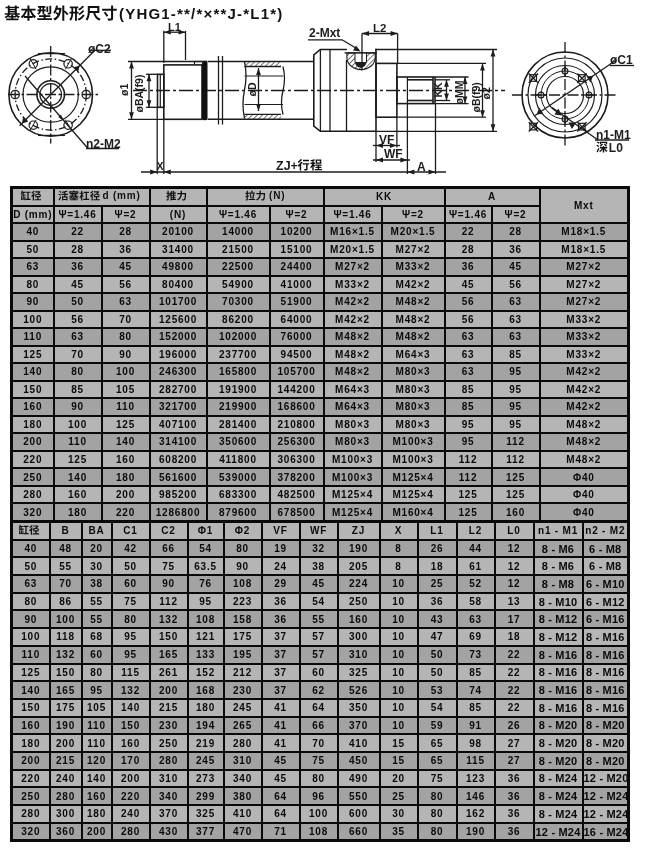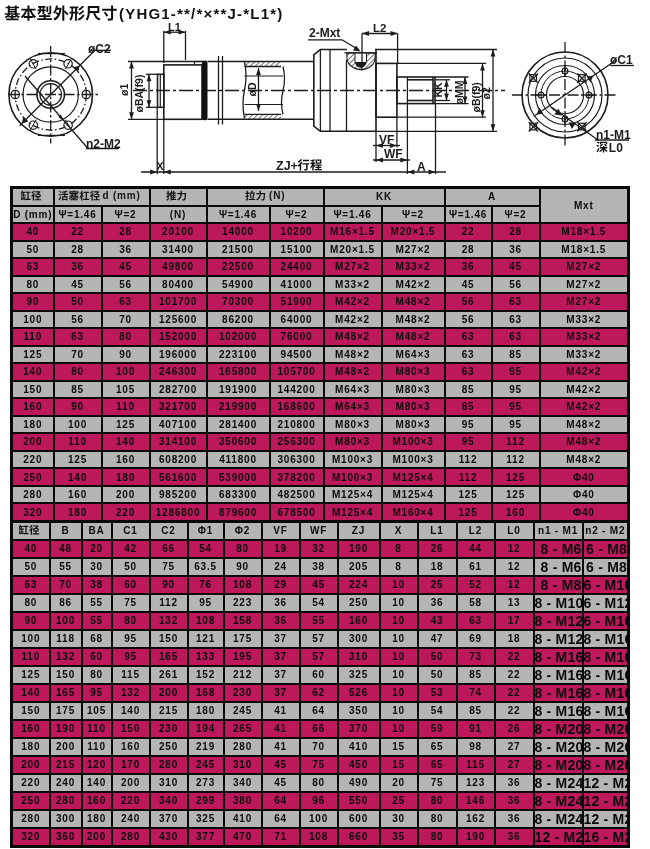--- a/index.html
+++ b/index.html
@@ -2,27 +2,27 @@
 <html><head>
 <meta charset="utf-8">
 <style>
 html,body{margin:0;padding:0;}
 body{width:650px;height:849px;background:#ffffff;position:relative;overflow:hidden;
      font-family:"Liberation Sans",sans-serif;}
 table{border-collapse:collapse;table-layout:fixed;position:absolute;left:10px;}
 td{border:2px solid #0a0a0a;text-align:center;vertical-align:middle;
    font-size:10px;font-weight:bold;color:#0a0a0a;padding:0;overflow:hidden;white-space:nowrap;letter-spacing:0.8px;}
 .g{background:#b5b5b5;}
-.w{background:#be185d;}
+.w{background:#a3a3a3;}
 #t1{top:186px;width:617px;border:3px solid #0a0a0a;}
 #t2{top:520px;width:617px;border:3px solid #0a0a0a;}
 #t1 td{height:15.52px;}
 #t2 td{height:15.7px;}
 .hd{background:#b5b5b5;}
-.nm{letter-spacing:0.2px;font-size:14px;text-align:right;}
+.nm{letter-spacing:0.2px;font-size:11px;}
 </style>
 </head>
 <body>
 <svg id="draw" width="650" height="849" viewBox="0 0 650 849" style="position:absolute;left:0;top:0;z-index:5;pointer-events:none" fill="none" stroke="#1c1c1c">
 <defs>
 <pattern id="hat" width="3.6" height="3.6" patternUnits="userSpaceOnUse" patternTransform="rotate(45)">
   <line x1="0" y1="0" x2="0" y2="3.6" stroke="#1c1c1c" stroke-width="1.2"></line>
 </pattern>
 <path id="g基" d="M659 849V774H344V850H224V774H86V677H224V377H32V279H225C170 226 97 180 23 153C48 131 83 89 100 62C156 87 211 122 260 165V101H437V36H122V-62H888V36H559V101H742V175C790 132 845 96 900 71C917 99 953 142 979 163C908 188 838 231 783 279H968V377H782V677H919V774H782V849ZM344 677H659V634H344ZM344 550H659V506H344ZM344 422H659V377H344ZM437 259V196H293C320 222 344 250 364 279H648C669 250 693 222 720 196H559V259Z"></path>
 <path id="g本" d="M436 533V202H251C323 296 384 410 429 533ZM563 533H567C612 411 671 296 743 202H563ZM436 849V655H59V533H306C243 381 141 237 24 157C52 134 91 90 112 60C152 91 190 128 225 170V80H436V-90H563V80H771V167C804 128 839 93 877 64C898 98 941 145 972 170C855 249 753 386 690 533H943V655H563V849Z"></path>
@@ -412,21 +412,21 @@
         <td>M48×2</td>
         <td>63</td>
         <td>63</td>
         <td>M33×2</td>
       </tr>
 <tr class="g">
         <td>125</td>
         <td>70</td>
         <td>90</td>
         <td>196000</td>
-        <td>223100</td>
+        <td>237700</td>
         <td>94500</td>
         <td>M48×2</td>
         <td>M64×3</td>
         <td>63</td>
         <td>85</td>
         <td>M33×2</td>
       </tr>
 <tr class="w">
         <td>140</td>
         <td>80</td>

